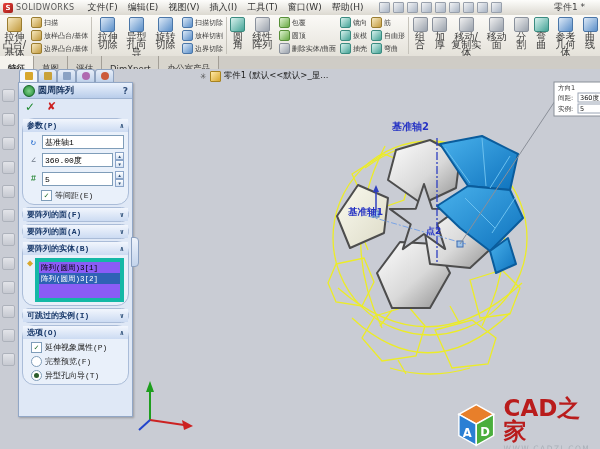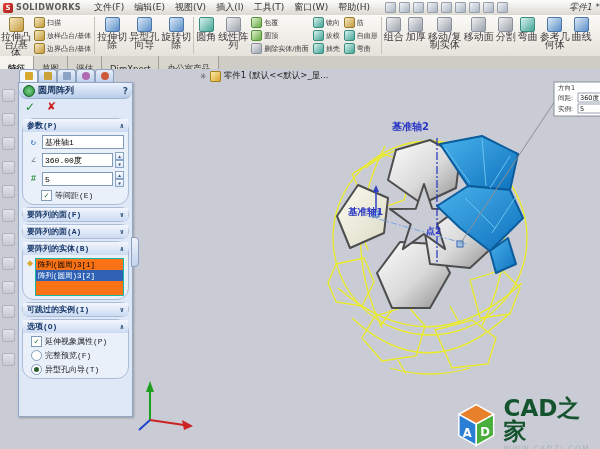--- a/index.html
+++ b/index.html
@@ -6,26 +6,26 @@
   body{width:600px;height:449px;overflow:hidden;position:relative;
        font-family:"DejaVu Sans","Liberation Sans",sans-serif;background:#c9ccd4;font-size:9px;}
 
   
   .titlebar{position:absolute;top:0;left:0;right:0;height:15px;
     background:linear-gradient(#fdfdfb,#dcd9d1);border-bottom:1px solid #b8b5ad;
     display:flex;align-items:center;color:#333;}
   .sw-logo{display:flex;align-items:center;gap:3px;margin:0 8px 0 3px;}
   .sw-mark{width:10px;height:10px;border-radius:2px;background:linear-gradient(135deg,#e8413c,#a31f1a);
     color:#fff;font-size:7px;font-weight:bold;display:flex;align-items:center;justify-content:center;}
-  .sw-name{font-size:8px;font-weight:bold;letter-spacing:.4px;color:#5a5a5a;}
+  .sw-name{font-size:8px;font-weight:normal;letter-spacing:.4px;color:#5a5a5a;}
   .menu-item{padding:0 5px;font-size:9px;line-height:15px;}
   .tb-std{display:flex;gap:3px;margin-left:10px;align-items:center;}
   .tb-ico{width:9px;height:9px;border:1px solid #98a0ac;border-radius:1px;
     background:linear-gradient(135deg,#f2f3f5,#a9b4c4);}
-  .doc-title{margin-left:auto;margin-right:0;font-size:9px;color:#444;font-style:italic;}
+  .doc-title{margin-left:auto;margin-right:15px;font-size:9px;color:#444;}
 
   
   .cmdbar{position:absolute;top:15px;left:0;right:0;height:41px;
     background:linear-gradient(#fbfaf7,#e5e2da);border-bottom:1px solid #b5b2aa;
     display:flex;align-items:stretch;overflow:hidden;}
   .big-btn{display:flex;flex-direction:column;align-items:center;padding:2px 1px 0;
     font-size:10px;line-height:8px;text-align:center;color:#3a3a3a;cursor:default;}
   .big-btn span{max-width:30px;word-break:break-all;}
   .fi{width:13px;height:13px;border-radius:2px;margin-bottom:1px;flex:none;}
   .fi-gold{background:linear-gradient(135deg,#f7e9c0,#c29a3e);border:1px solid #9a7c2f;}
@@ -62,21 +62,21 @@
 
   
   .lstrip{position:absolute;left:2px;top:20px;display:flex;flex-direction:column;gap:11px;align-items:center;}
   .ls-ico{width:11px;height:11px;border:1px solid #a7acb5;border-radius:2px;
     background:linear-gradient(#e9eaee,#c6c9d1);opacity:.8;}
 
   
   .pm{position:absolute;left:18px;top:13px;width:113px;height:333px;background:#dfe8f6;
     border:1px solid #92a7c6;box-shadow:1px 1px 2px rgba(0,0,0,.25);}
   .pm-head{height:15px;background:linear-gradient(#eaf1fc,#b9cdea);display:flex;align-items:center;
-    gap:3px;padding:0 4px;font-size:9px;font-weight:bold;color:#16335e;border-bottom:1px solid #9db2d0;border-radius:8px;}
+    gap:3px;padding:0 4px;font-size:9px;font-weight:bold;color:#16335e;border-bottom:1px solid #9db2d0;}
   .pm-head-ico{width:10px;height:10px;border-radius:50%;background:radial-gradient(#7fd08a,#1f8a34);
     border:1px solid #156325;flex:none;}
   .pm-help{margin-left:auto;color:#33507c;font-weight:bold;}
   .pm-actions{display:flex;gap:12px;padding:2px 6px 3px;}
   .ok-btn{color:#1f8a2f;font-size:12px;font-weight:bold;line-height:12px;}
   .cancel-btn{color:#cc2020;font-size:11px;font-weight:bold;line-height:12px;}
   .sec{margin:2px 3px;border:1px solid #aabcd8;border-radius:12px;background:#e9f0fa;font-family:Liberation Mono, monospace;}
   .sec-head{height:13px;background:linear-gradient(#f2f6fd,#ccdbf2);display:flex;align-items:center;
     justify-content:space-between;padding:0 4px;font-size:8px;font-weight:bold;color:#1a3a6b;}
   .chev{font-size:7px;color:#35567e;}
@@ -89,30 +89,30 @@
   .spin{display:flex;flex-direction:column;width:9px;flex:none;}
   .spin div{height:6px;font-size:4.5px;line-height:5px;background:linear-gradient(#fff,#d5e2f3);
     border:1px solid #8aa4c8;display:flex;align-items:center;justify-content:center;color:#35567e;}
   .chk-row{display:flex;gap:3px;align-items:center;font-size:8px;color:#222;padding-left:14px;}
   .chk{width:9px;height:9px;background:#fff;border:1px solid #7f9db9;font-size:8px;line-height:8px;
     color:#1f6b2a;display:flex;align-items:center;justify-content:center;flex:none;}
   .radio{width:9px;height:9px;border-radius:50%;border:1px solid #7f9db9;background:#fff;position:relative;flex:none;}
   .radio.on::after{content:"";position:absolute;inset:2px;border-radius:50%;background:#2c5d2c;}
   .list-row{display:flex;align-items:flex-start;gap:2px;}
   .body-ico{font-size:10px;color:#d9a72c;line-height:12px;}
-  .listbox{flex:1;background:#f97316;border:1px solid #14b8a6;height:36px;font-size:7.5px;overflow:hidden;}
+  .listbox{flex:1;background:#8b5cf6;border:4px solid #14b8a6;height:36px;font-size:7.5px;overflow:hidden;}
   .li{height:11px;display:flex;align-items:center;padding:0 2px;white-space:nowrap;color:#000;}
   .li.sel{background:#2f62b5;color:#fff;}
   .pm-grip{position:absolute;left:131px;top:168px;width:6px;height:28px;border:1px solid #8aa0c0;
     border-radius:0 4px 4px 0;background:linear-gradient(#eef3fb,#c3d4ec);}
 
   
   .watermark{position:absolute;left:455px;top:328px;display:flex;align-items:center;gap:6px;}
   .wm-text{display:flex;flex-direction:column;line-height:1;}
-  .wm-title{font-size:23px;font-weight:bold;color:#14532d;}
+  .wm-title{font-size:23px;font-weight:bold;color:#b91c1c;}
   .wm-url{font-size:7.5px;letter-spacing:1.5px;color:#a9b0b8;margin-top:2px;}
 </style>
 </head>
 <body>
 
 <div class="titlebar">
   <div class="sw-logo">
     <div class="sw-mark">S</div>
     <span class="sw-name">SOLIDWORKS</span>
   </div>
@@ -161,20 +161,34 @@
     <div class="fi fi-blue"></div>
     <span>拉伸切除</span>
   </div>
   <div class="big-btn">
     <div class="fi fi-blue"></div>
     <span>异型孔向导</span>
   </div>
   <div class="big-btn">
     <div class="fi fi-blue"></div>
     <span>旋转切除</span>
+  </div>
+  <div class="stack">
+    <div class="stack-item">
+      <div class="fi fi-s fi-blue"></div>
+      <span>扫描切除</span>
+    </div>
+    <div class="stack-item">
+      <div class="fi fi-s fi-blue"></div>
+      <span>放样切割</span>
+    </div>
+    <div class="stack-item">
+      <div class="fi fi-s fi-blue"></div>
+      <span>边界切除</span>
+    </div>
   </div>
   <div class="sep"></div>
   <div class="big-btn">
     <div class="fi fi-teal"></div>
     <span>圆角</span>
   </div>
   <div class="big-btn">
     <div class="fi fi-gray"></div>
     <span>线性阵列</span>
   </div>

